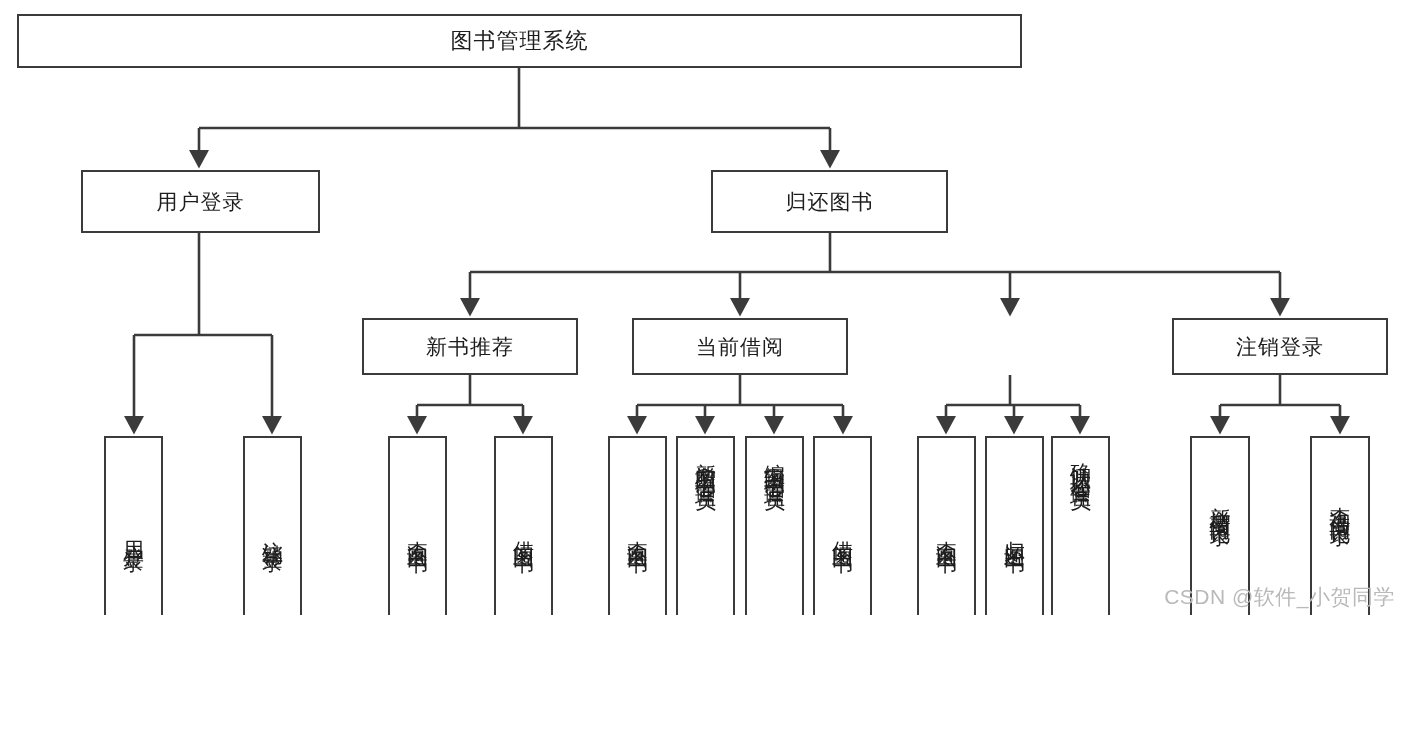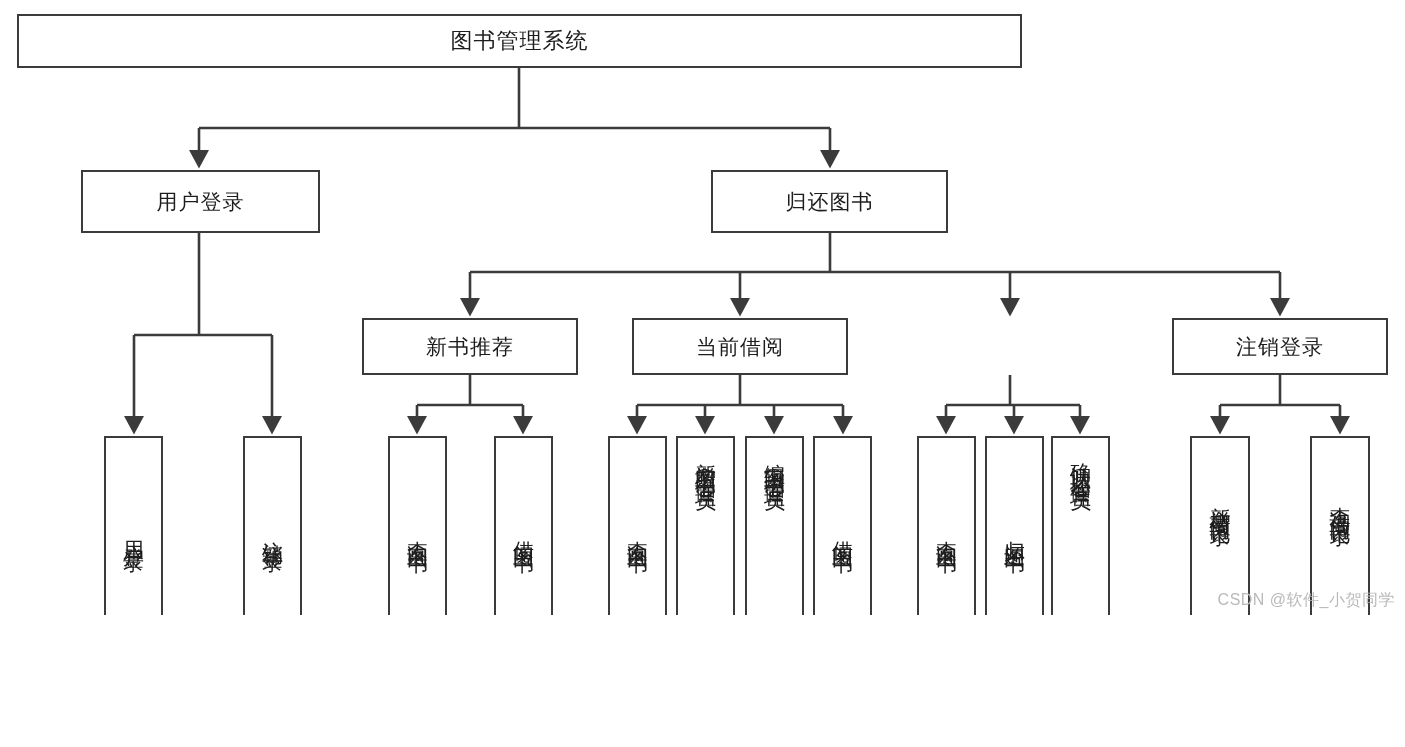--- a/index.html
+++ b/index.html
@@ -60,21 +60,21 @@
     margin-top: 78px;
   }
   .node.vert.mid2 .txt {
     margin-top: 44px;
   }
   .node.root .txt { font-size: 22px; }
   .watermark {
     position: absolute;
     right: 10px;
     bottom: 4px;
-    font-size: 16px;
+    font-size: 21px;
     color: #b9b9b9;
     letter-spacing: 0.5px;
     white-space: nowrap;
   }
 </style>
 </head>
 <body>
 
 <div id="canvas">
 

